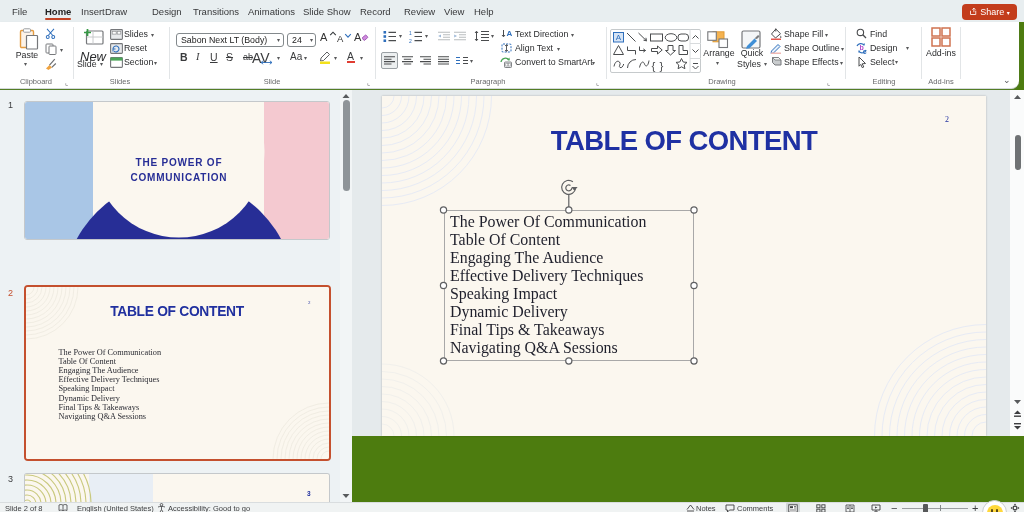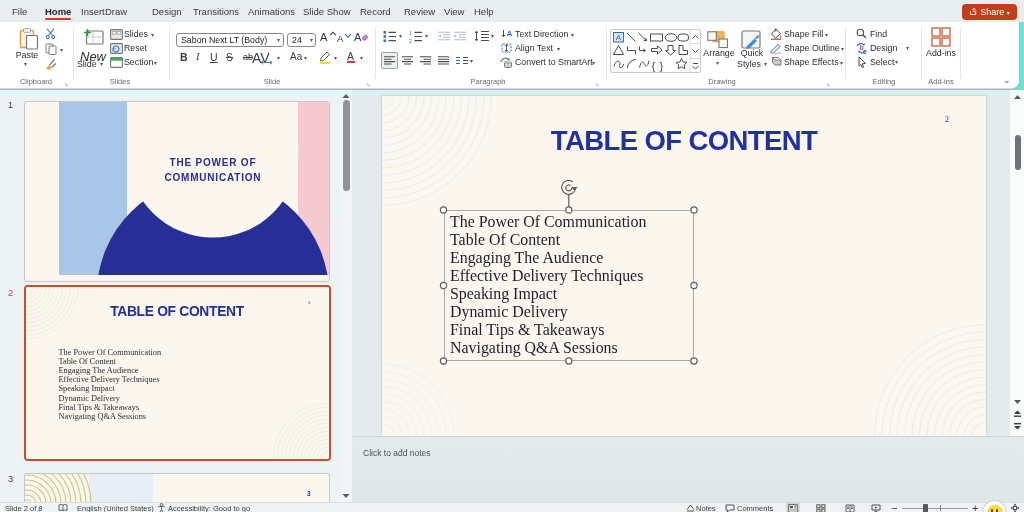--- a/index.html
+++ b/index.html
@@ -1,18 +1,18 @@
 <!DOCTYPE html>
 <html><head>
 <meta charset="utf-8">
 <style>
   * { margin:0; padding:0; box-sizing:border-box; }
   html,body { width:1024px; height:512px; overflow:hidden; font-family:"Liberation Sans", sans-serif; }
   .abs { position:absolute; }
-  #app { position:relative; width:1024px; height:512px; background:#5eead4; }
+  #app { position:relative; width:1024px; height:512px; background:#4d7c0f; }
 
   
   #menubar { position:absolute; left:0; top:0; width:1024px; height:22px; background:#e8eef0; }
   .mitem { position:absolute; top:0; height:22px; line-height:23px; font-size:9.5px; color:#37383a; }
   
   #ribbon { position:absolute; left:0; top:22px; width:1019px; height:67px; background:#ffffff; border-bottom:1px solid #d4d9db; border-radius:0 0 8px 0; box-shadow:0 1px 2px rgba(120,130,140,.25); }
   .gdiv { position:absolute; top:5px; height:52px; width:1px; background:#e2e5e7; }
   .glabel { position:absolute; top:55px; font-size:7.5px; color:#68696b; width:80px; text-align:center; }
   .launcher { position:absolute; top:57px; font-size:7px; color:#68696b; }
   .rtext { font-size:8.8px; color:#2b2c2e; }
@@ -320,21 +320,21 @@
       <rect x="1" y="11" width="8" height="8" fill="none" stroke="#cf7350" stroke-width="1.5"></rect>
       <rect x="11" y="11" width="8" height="8" fill="none" stroke="#cf7350" stroke-width="1.5"></rect>
     </svg>
     <div class="abs" style="left:921px; top:26px; width:40px; text-align:center; font-size:8.8px; color:#2b2c2e;">Add-ins</div>
     <div class="glabel" style="left:901px;">Add-ins</div>
 
     <div class="abs" style="left:1003px; top:53px; font-size:9px; color:#55575a;">⌄</div>
   </div>
   <div id="leftpanel">
     <div class="tnum" style="left:8px; top:10px;">1</div>
-    <div class="thumb" style="left:24px; top:11px; width:306px; height:181px;padding-left:34px;">
+    <div class="thumb" style="left:24px; top:11px; width:306px; height:139px;">
       <svg width="304" height="173" viewBox="0 0 304 173">
         <rect width="304" height="173" fill="#fbf7ef"></rect>
         <rect x="0" y="0" width="68" height="173" fill="#a9c6e6"></rect>
         <rect x="239" y="0" width="65" height="173" fill="#f4c9d0"></rect>
         <circle cx="153.9" cy="192" r="116" fill="#272e96"></circle>
         <circle cx="153.9" cy="50" r="85.6" fill="#fbf7ef"></circle>
         <text x="153.9" y="64" text-anchor="middle" font-family="Liberation Sans" font-size="10" font-weight="bold" letter-spacing="0.8" fill="#272e96">THE POWER OF</text>
         <text x="153.9" y="79" text-anchor="middle" font-family="Liberation Sans" font-size="10" font-weight="bold" letter-spacing="0.8" fill="#272e96">COMMUNICATION</text>
       </svg>
     </div>
@@ -497,23 +497,20 @@
       </svg>
     <svg class="abs" style="left:3px; top:319px;" width="9" height="12" viewBox="0 0 9 12">
         <path d="M1 5 L4.5 1.5 L8 5 Z" fill="#3c3d3f"></path>
         <rect x="1" y="6.5" width="7" height="1.4" fill="#3c3d3f"></rect>
       </svg>
     <svg class="abs" style="left:3px; top:332px;" width="9" height="12" viewBox="0 0 9 12">
         <rect x="1" y="1" width="7" height="1.4" fill="#3c3d3f"></rect>
         <path d="M1 4 L4.5 7.5 L8 4 Z" fill="#3c3d3f"></path>
       </svg>
   </div>
-  <div id="notes">
-      <div class="abs" style="left:11px; top:11px; font-size:8.5px; color:#4f5052;">Click to add notes</div>
-    </div>
   <div id="statusbar">
     <div class="abs" style="left:5px; top:1px;">Slide 2 of 8</div>
     <svg class="abs" style="left:58px; top:1px;" width="10" height="8" viewBox="0 0 10 8">
         <path d="M1 1 C2.5 0.2 4 0.5 5 1.2 C6 0.5 7.5 0.2 9 1 V6.5 C7.5 5.8 6 6 5 6.8 C4 6 2.5 5.8 1 6.5 Z M5 1.2 V6.8" fill="none" stroke="#3f4042" stroke-width="0.8"></path>
       </svg>
     <div class="abs" style="left:77px; top:1px;">English (United States)</div>
     <svg class="abs" style="left:157px; top:0px;" width="9" height="10" viewBox="0 0 9 10">
         <circle cx="4.5" cy="1.8" r="1.3" fill="none" stroke="#3f4042" stroke-width="0.8"></circle>
         <path d="M1 4 C3 3.2 6 3.2 8 4 M4.5 3.5 V6.5 M4.5 6.5 L2.8 9.5 M4.5 6.5 L6.2 9.5" fill="none" stroke="#3f4042" stroke-width="0.8"></path>
       </svg>

